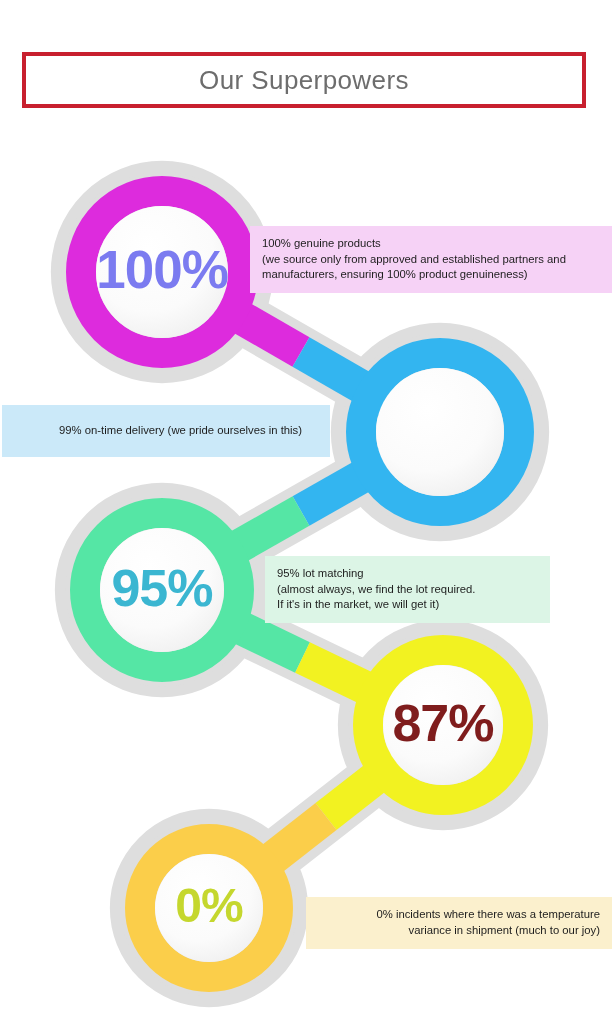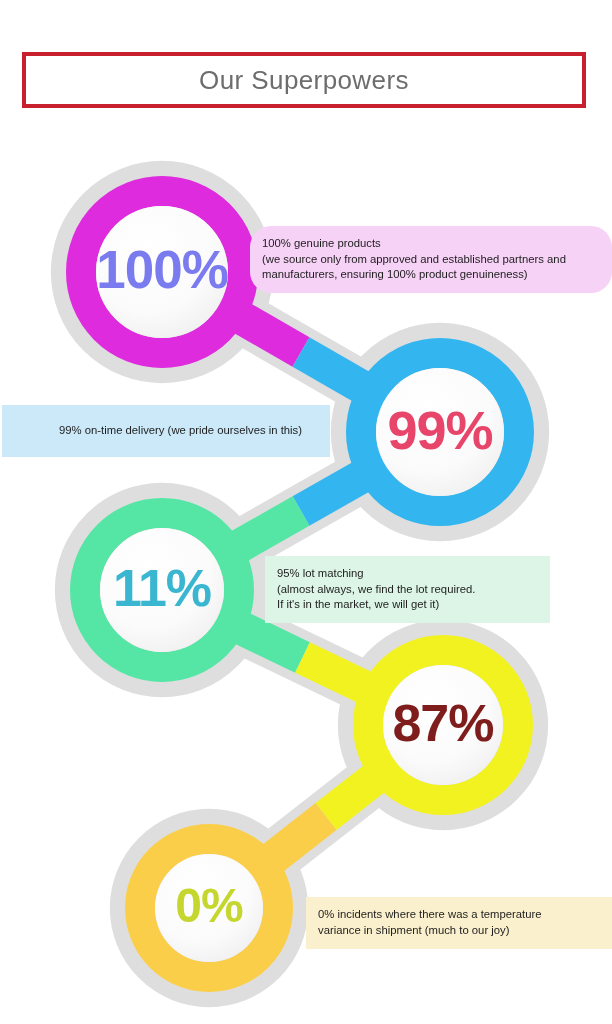--- a/index.html
+++ b/index.html
@@ -37,25 +37,25 @@
   .caption{
     position:absolute;
     box-sizing:border-box;
     font-size:11.3px;
     line-height:15.5px;
     color:#1d1d1d;
     padding:10px 12px;
     white-space:pre-line;
     font-family:"Liberation Sans", sans-serif;
   }
-  .cap-100{ left:250px; top:226px; width:362px; min-height:62px; background:#f6d2f6; text-align:left;border-radius:21px;}
+  .cap-100{ left:250px; top:226px; width:362px; min-height:62px; background:#f6d2f6; text-align:left;}
   .cap-99 { left:2px;  top:405px; width:328px; min-height:52px; background:#cbe9f9; text-align:center; display:flex;align-items:center;justify-content:center;padding-left:41px;}
   .cap-95 { left:265px; top:556px; width:285px; min-height:64px; background:#dcf5e6; text-align:left;}
   .cap-87 { left:24px;  top:716px; width:314px; min-height:82px; background:#f4f4c4; text-align:right;}
-  .cap-0  { left:306px; top:897px; width:306px; min-height:52px; background:#fbf0cd; text-align:left;}
+  .cap-0  { left:306px; top:897px; width:306px; min-height:52px; background:#fbf0cd; text-align:right;}
 
   
   .pct{
     position:absolute;
     font-weight:bold;
     font-family:"Liberation Sans", sans-serif;
     text-align:center;
     letter-spacing:-1px;
     user-select:none;
   }
@@ -112,22 +112,21 @@
         <circle cx="162" cy="590" r="77" fill="none" stroke="#55e6a5" stroke-width="30"></circle>
         <circle cx="162" cy="590" r="62" fill="url(#innerGlow)"></circle>
         <circle cx="443" cy="725" r="75" fill="none" stroke="#f2f221" stroke-width="30"></circle>
         <circle cx="443" cy="725" r="60" fill="url(#innerGlow)"></circle>
         <circle cx="209" cy="908" r="69" fill="none" stroke="#fbce4a" stroke-width="30"></circle>
         <circle cx="209" cy="908" r="54" fill="url(#innerGlow)"></circle>
       </g>
   </svg>
 
   <div class="pct" style="left: 52px; top: 238.52px; width: 220px; font-size: 53px; color: rgb(123, 123, 240);">100%</div>
-  <div class="pct" style="left: 330px; top: 398.52px; width: 220px; font-size: 54px; color: rgb(232, 69, 107);">99%</div>
-  <div class="pct" style="left: 52px; top: 557.76px; width: 220px; font-size: 52px; color: rgb(59, 182, 209);">11%</div>
+  <div class="pct" style="left: 52px; top: 557.76px; width: 220px; font-size: 52px; color: rgb(59, 182, 209);">95%</div>
   <div class="pct" style="left: 333px; top: 692.76px; width: 220px; font-size: 52px; color: #7f1d1d;">87%</div>
   <div class="pct" style="left: 99px; top: 878.24px; width: 220px; font-size: 48px; color: rgb(197, 215, 46);">0%</div>
 
   <div class="caption cap-100" style="background: rgb(246, 210, 246);">100% genuine products
 (we source only from approved and established partners and
 manufacturers, ensuring 100% product genuineness)</div>
   <div class="caption cap-99" style="background: rgb(203, 233, 249);">99% on-time delivery (we pride ourselves in this)</div>
   <div class="caption cap-95" style="background: rgb(220, 245, 230);">95% lot matching
 (almost always, we find the lot required.
 If it's in the market, we will get it)</div>

